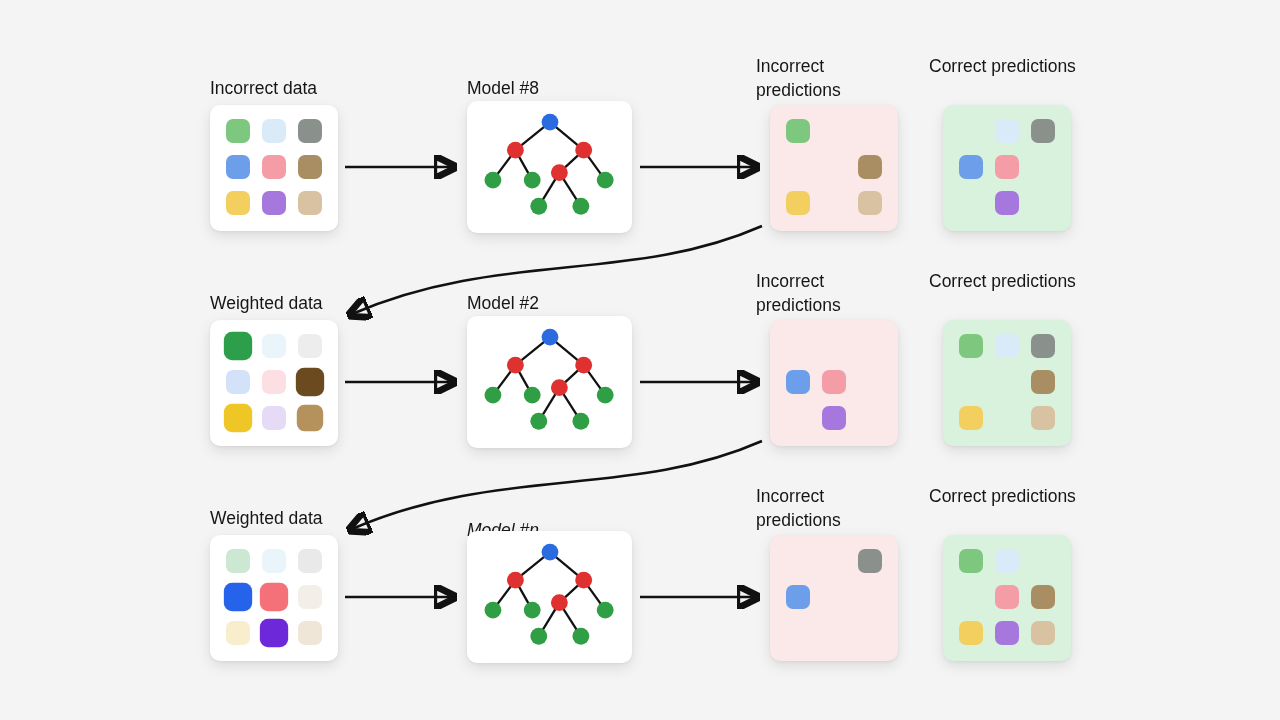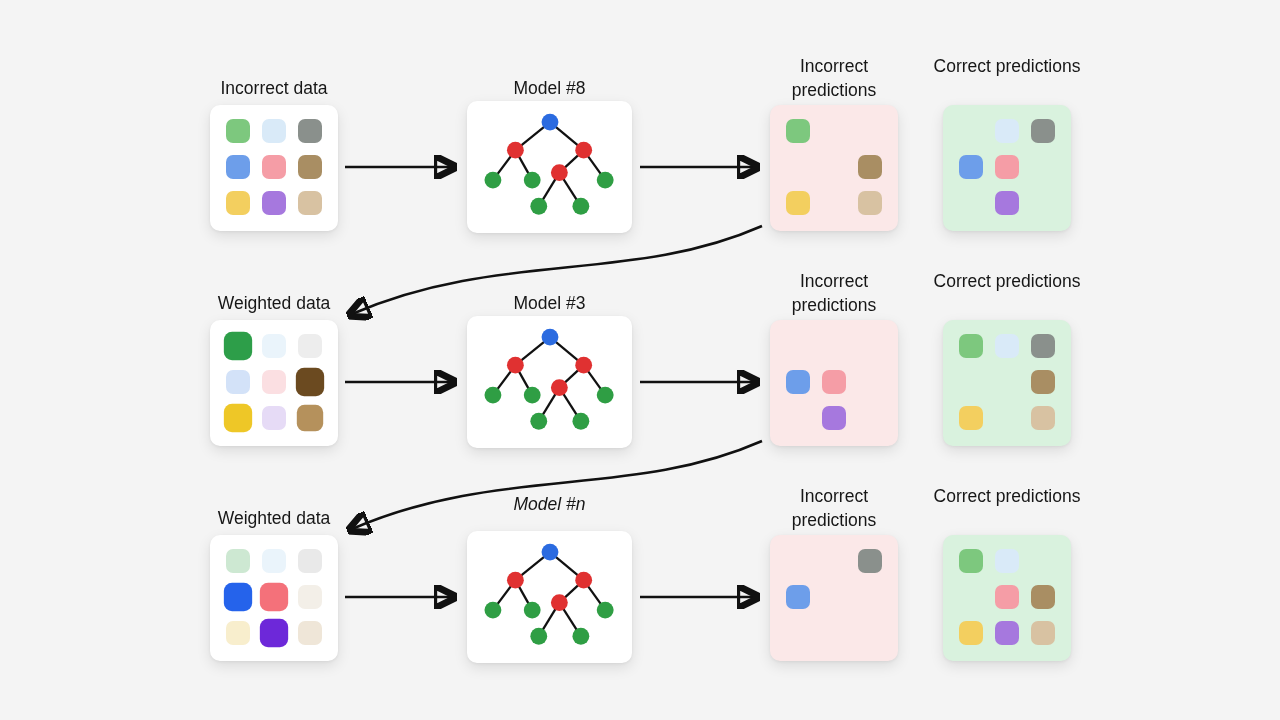--- a/index.html
+++ b/index.html
@@ -3,21 +3,21 @@
 <meta charset="utf-8">
 <style>
   :root{
     --bg:#f4f4f4; --card:#ffffff; --incorrect_bg:#fbe8e8; --correct_bg:#d9f2de;
     --arrow:#111111; --tree_root:#2b6be0; --tree_split:#e03131; --tree_leaf:#2f9e44; --text:#161616;
   }
   *{box-sizing:border-box;margin:0;padding:0}
   html,body{width:1280px;height:720px;overflow:hidden}
   body{background:var(--bg);font-family:"Liberation Sans","DejaVu Sans",sans-serif;color:var(--text);position:relative}
   .stage{position:absolute;inset:0;width:1280px;height:720px}
-  .label{position:absolute;font-size:17.5px;font-weight:500;text-align:center;line-height:24px;color:var(--text)}
+  .label{position:absolute;font-size:17.5px;font-weight:500;text-align:left;line-height:24px;color:var(--text)}
   .italic{font-style:italic}
   .card{position:absolute;border-radius:10px;box-shadow:0 5px 14px rgba(0,0,0,0.10), 0 1px 3px rgba(0,0,0,0.06)}
   .data-card,.model-card{background:var(--card)}
   .incorrect-card{background:var(--incorrect_bg)}
   .correct-card{background:var(--correct_bg)}
   .data-card,.pred-card{width:128px;height:126px}
   .model-card{width:165px;height:132px;display:flex;align-items:center;justify-content:center}
   .grid{display:grid;grid-template-columns:repeat(3,24px);grid-template-rows:repeat(3,24px);gap:12px;padding:14px 16px}
   .cell{width:24px;height:24px;border-radius:7px}
   .cell.empty{visibility:hidden}
@@ -129,21 +129,21 @@
           <div class="cell" style="background: rgb(237, 237, 237);"></div>
           <div class="cell" style="background: rgb(211, 226, 248);"></div>
           <div class="cell" style="background: rgb(251, 223, 226);"></div>
           <div class="cell" style="background: rgb(107, 74, 32); transform: scale(1.18);"></div>
           <div class="cell" style="background: rgb(238, 199, 39); transform: scale(1.18);"></div>
           <div class="cell" style="background: rgb(230, 219, 246);"></div>
           <div class="cell" style="background: rgb(181, 145, 92); transform: scale(1.1);"></div>
         </div>
     </div>
 
-    <div class="label" style="left:467px;top:291px;width:165px">Model #3</div>
+    <div class="label" style="left:467px;top:291px;width:165px">Model #2</div>
     <div class="card model-card" style="left:467px;top:316px">
       <svg class="tree" width="150" height="116" viewBox="0 0 160 124">
         <line x1="80" y1="14" x2="43" y2="44"></line>
         <line x1="80" y1="14" x2="116" y2="44"></line>
         <line x1="43" y1="44" x2="19" y2="76"></line>
         <line x1="43" y1="44" x2="61" y2="76"></line>
         <line x1="116" y1="44" x2="90" y2="68"></line>
         <line x1="116" y1="44" x2="139" y2="76"></line>
         <line x1="90" y1="68" x2="68" y2="104"></line>
         <line x1="90" y1="68" x2="113" y2="104"></line>
@@ -199,21 +199,21 @@
           <div class="cell" style="background: rgb(233, 233, 233);"></div>
           <div class="cell" style="background: rgb(37, 99, 235); transform: scale(1.18);"></div>
           <div class="cell" style="background: rgb(244, 113, 122); transform: scale(1.18);"></div>
           <div class="cell" style="background: rgb(243, 239, 232);"></div>
           <div class="cell" style="background: rgb(248, 238, 205);"></div>
           <div class="cell" style="background: rgb(109, 40, 217); transform: scale(1.18);"></div>
           <div class="cell" style="background: rgb(239, 230, 216);"></div>
         </div>
     </div>
 
-    <div class="label italic" style="left:467px;top:492px;width:165px">Model #n</div>
+    <div class="label italic" style="left:467px;top:518px;width:165px">Model #n</div>
     <div class="card model-card" style="left:467px;top:531px">
       <svg class="tree" width="150" height="116" viewBox="0 0 160 124">
         <line x1="80" y1="14" x2="43" y2="44"></line>
         <line x1="80" y1="14" x2="116" y2="44"></line>
         <line x1="43" y1="44" x2="19" y2="76"></line>
         <line x1="43" y1="44" x2="61" y2="76"></line>
         <line x1="116" y1="44" x2="90" y2="68"></line>
         <line x1="116" y1="44" x2="139" y2="76"></line>
         <line x1="90" y1="68" x2="68" y2="104"></line>
         <line x1="90" y1="68" x2="113" y2="104"></line>

